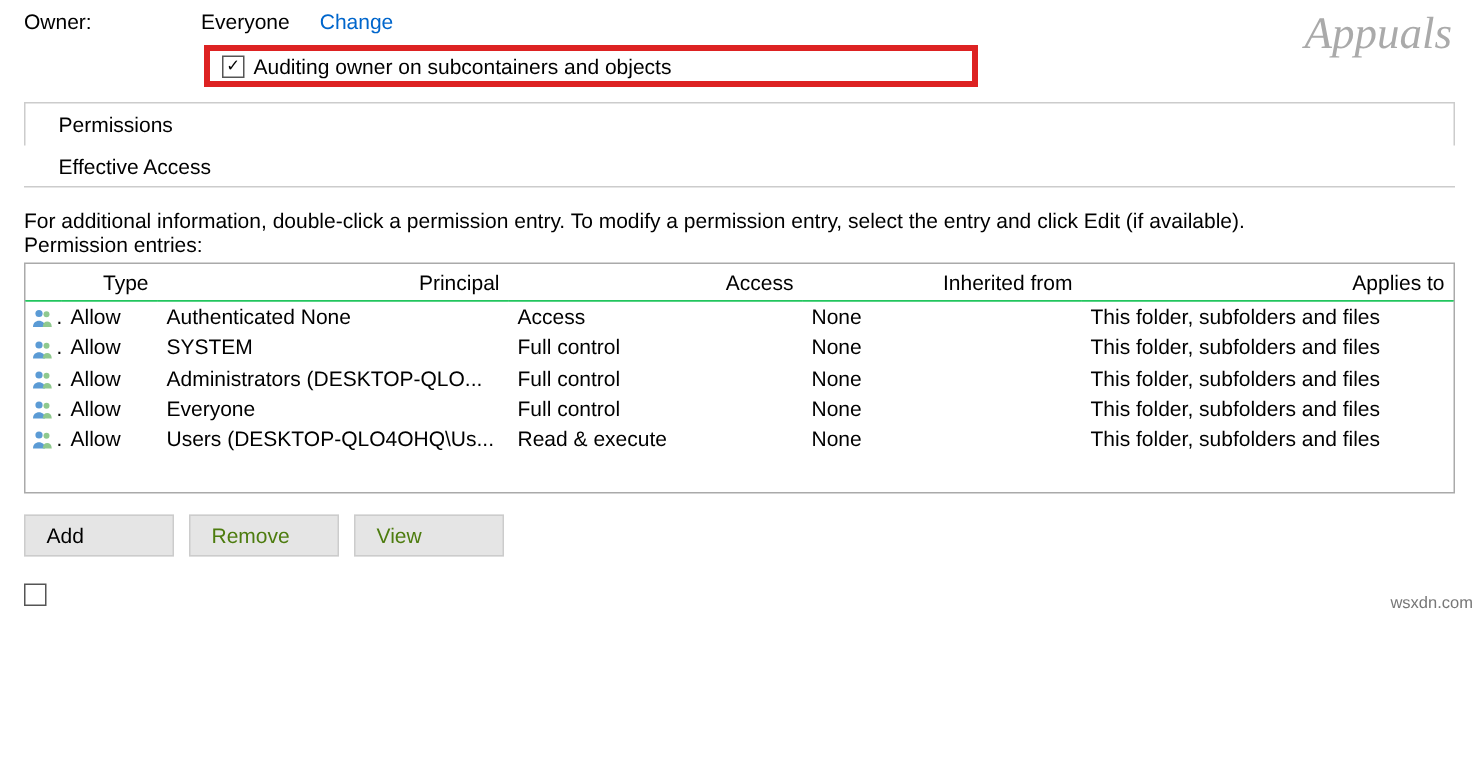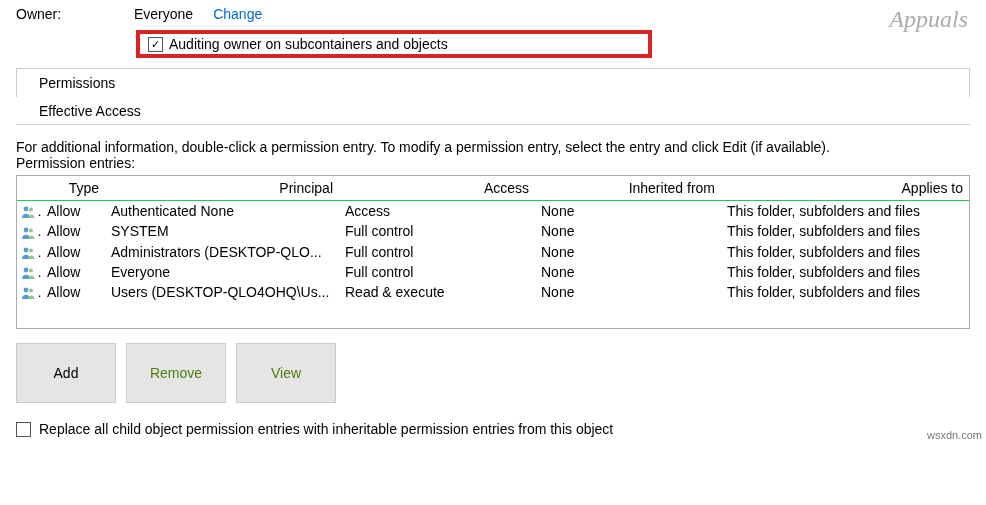--- a/index.html
+++ b/index.html
@@ -90,38 +90,38 @@
     .col-access { width: 196px; }
     .col-inherited { width: 186px; }
     .user-icon {
       display: inline-block;
       width: 16px; height: 14px;
       vertical-align: middle;
     }
     .buttons-row { display: flex; gap: 10px; margin-bottom: 18px; }
     .btn {
       min-width: 100px;
-      padding: 21px 14px;
+      padding: 5px 14px;
       background: #e5e5e5;
       border: 1px solid #ccc;
-      text-align: center;
+      text-align: left;
       cursor: pointer;
     }
     .btn.disabled { color: #4d7c0f; cursor: default; }
     .replace-child-row {
       display: flex;
       align-items: center;
       gap: 8px;
     }
     .watermark-logo {
       position: absolute;
       top: 6px; right: 18px;
       opacity: 0.55;
       font-family: Georgia, serif;
-      font-size: 24px;
+      font-size: 30px;
       font-style: italic;
       color: #666;
     }
     .watermark-text {
       position: absolute;
       bottom: 4px; right: 4px;
       font-size: 11px;
       color: #777;
     }
   </style>
@@ -240,20 +240,19 @@
 </div>
 
 <div class="buttons-row">
   <div class="btn">Add</div>
   <div class="btn disabled">Remove</div>
   <div class="btn disabled">View</div>
 </div>
 
 <div class="replace-child-row">
   <span class="checkbox"></span>
-  <span>Replace all child object permission entries with inheritable permission entries from this object</span>
 </div>
 
 <div class="watermark-logo">Appuals</div>
 <div class="watermark-text">wsxdn.com</div>
 
 
 
 
 </body></html>

